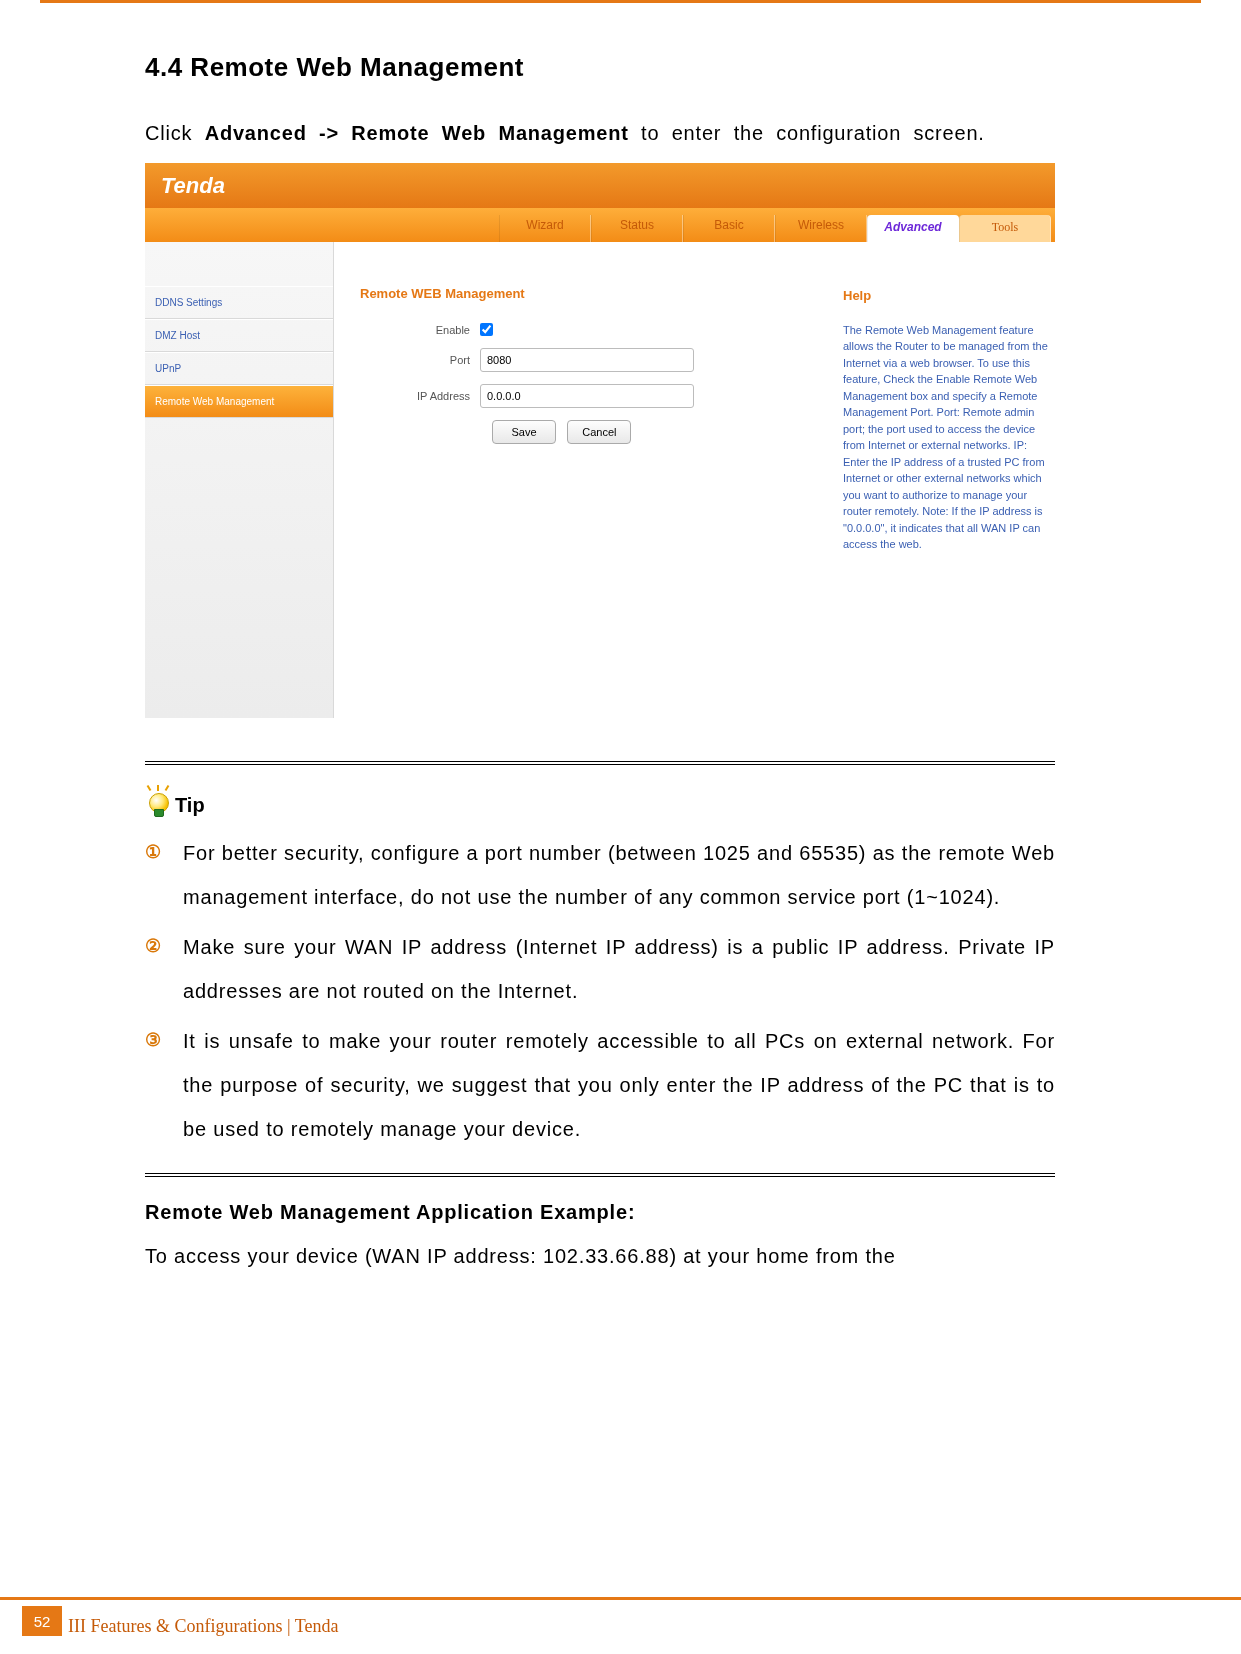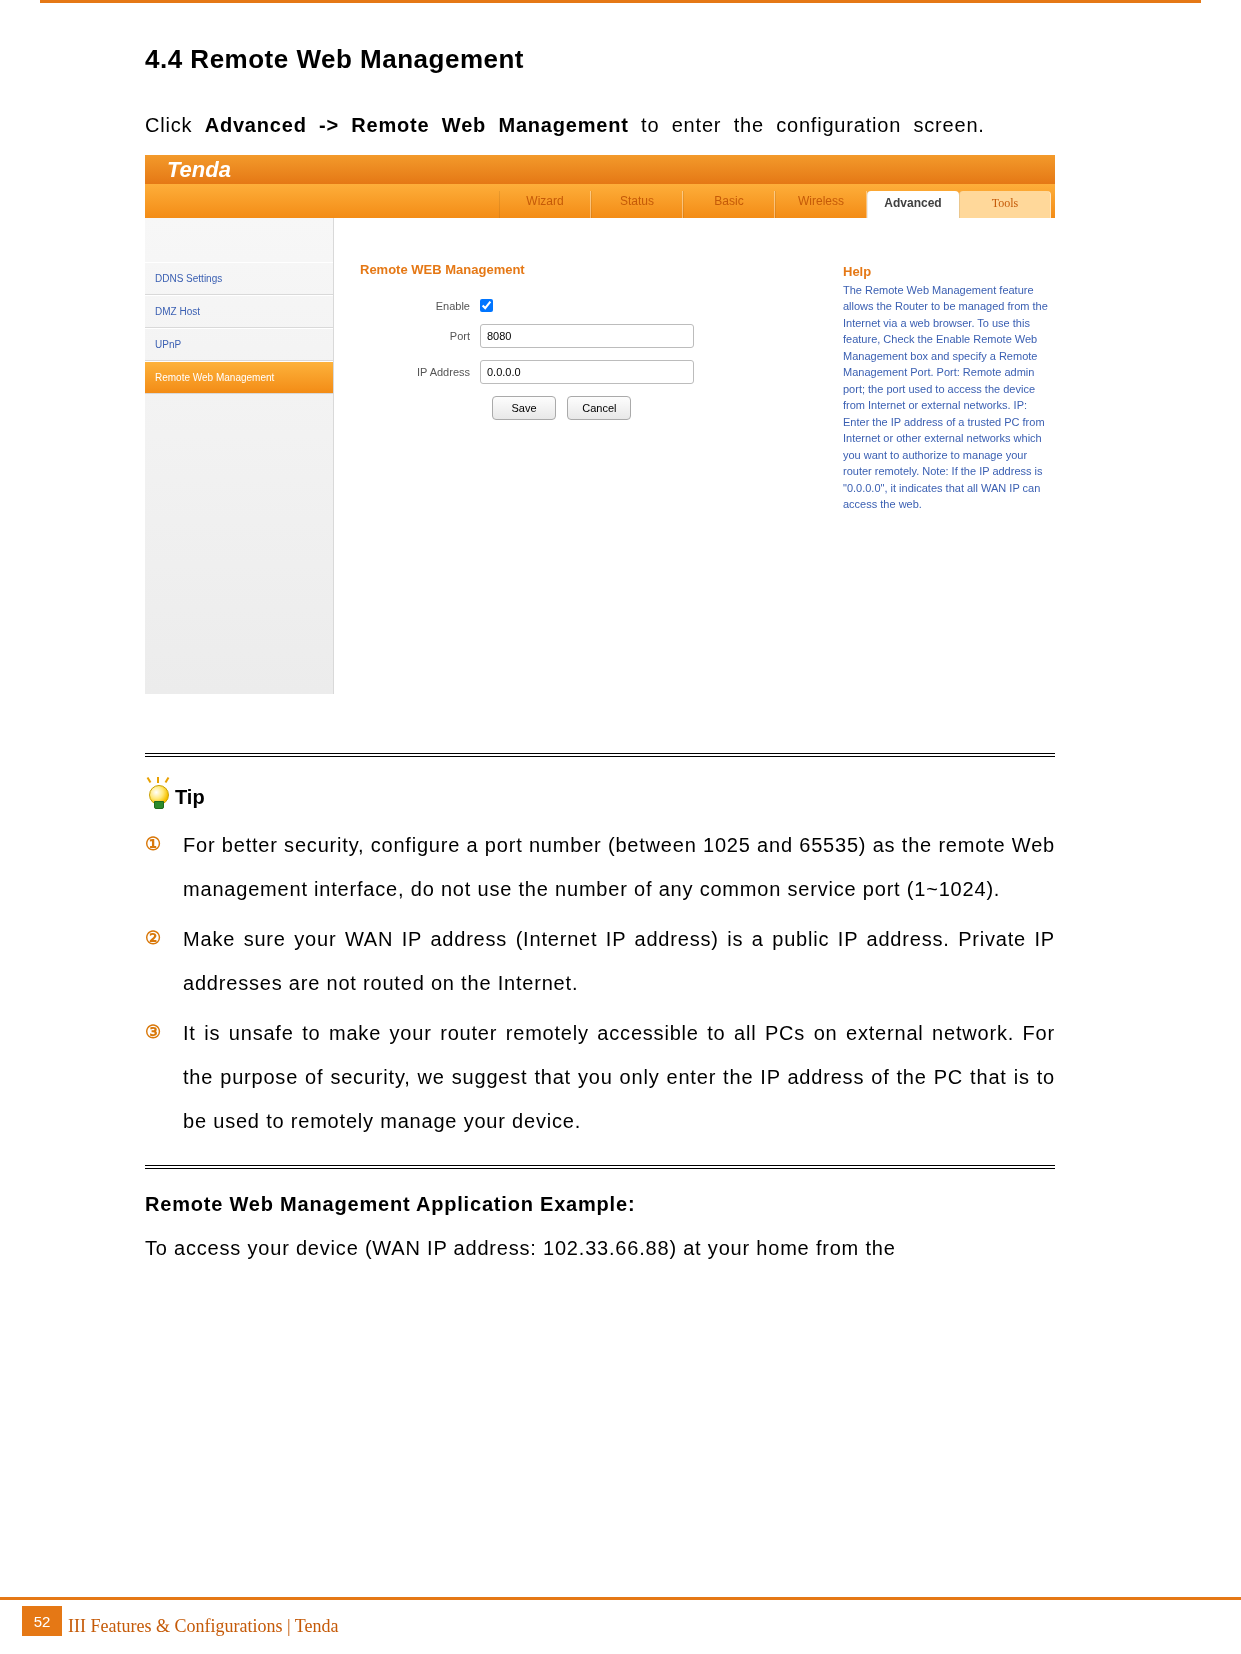--- a/index.html
+++ b/index.html
@@ -17,21 +17,21 @@
     box-sizing: border-box;
   }
   .top-rule {
     position: absolute;
     left: 40px; right: 40px; top: 0;
     border-top: 3px solid #e57815;
   }
   .content {
     position: absolute;
     left: 145px;
-    top: 44px;
+    top: 52px;
     width: 910px;
   }
   h2.section-title {
     font-size: 26px;
     font-weight: bold;
     letter-spacing: 0.5px;
     margin: 0 0 28px 0;
   }
   .body-text {
     font-size: 20px;
@@ -46,24 +46,24 @@
   
   .shot {
     margin-top: 8px;
     width: 910px;
     height: 556px;
     background: #fff;
     position: relative;
     box-sizing: border-box;
   }
   .shot .logo-bar {
-    height: 29px;
+    height: 45px;
     background: linear-gradient(#f39a2b, #e57815);
     display:flex; align-items:center;
-    padding-left: 22px;
+    padding-left: 16px;
     color:#fff; font-family: "Arial Black", sans-serif; font-style: italic;
     font-size: 22px; font-weight: 900;
   }
   .shot .tab-bar {
     height: 34px;
     background: linear-gradient(#feae3a, #f38c16);
     display:flex;
     padding-left: 354px;
   }
   .shot .tab {
@@ -73,25 +73,26 @@
     line-height:20px;
     margin: 7px 0 0 0;
     color:#c55a08;
     border-right:1px solid rgba(255,255,255,.4);
     border-left:1px solid rgba(0,0,0,.08);
     cursor:pointer;
   }
   .shot .tab.active {
     background:#fff;
     border-radius:4px 4px 0 0;
-    color:#404040;
+    color:#6d28d9;
     font-weight:bold;
     margin-top:7px;
     height:27px;
     line-height:24px;
+    font-style:italic;
   }
   .shot .tab.sec {
     background:#ffd89a;
     color:#c55a08;
     border-radius:4px 4px 0 0;
     margin-top:7px;
     height:27px;
     line-height:24px;
     font-family:Liberation Serif, serif;
   }
@@ -170,20 +171,21 @@
     padding: 44px 6px 0 12px;
     font-size:11px;
     color:#3a5fb2;
     line-height:1.5;
     overflow:hidden;
   }
   .shot .help-title {
     color:#e57815;
     font-weight:bold;
     font-size:13px;
+    margin-bottom: 16px;
   }
 
   
   .tip-box {
     margin-top: 42px;
     border-top: 4px double #000;
     border-bottom: 4px double #000;
     padding: 20px 0 16px 0;
   }
   .tip-head {

